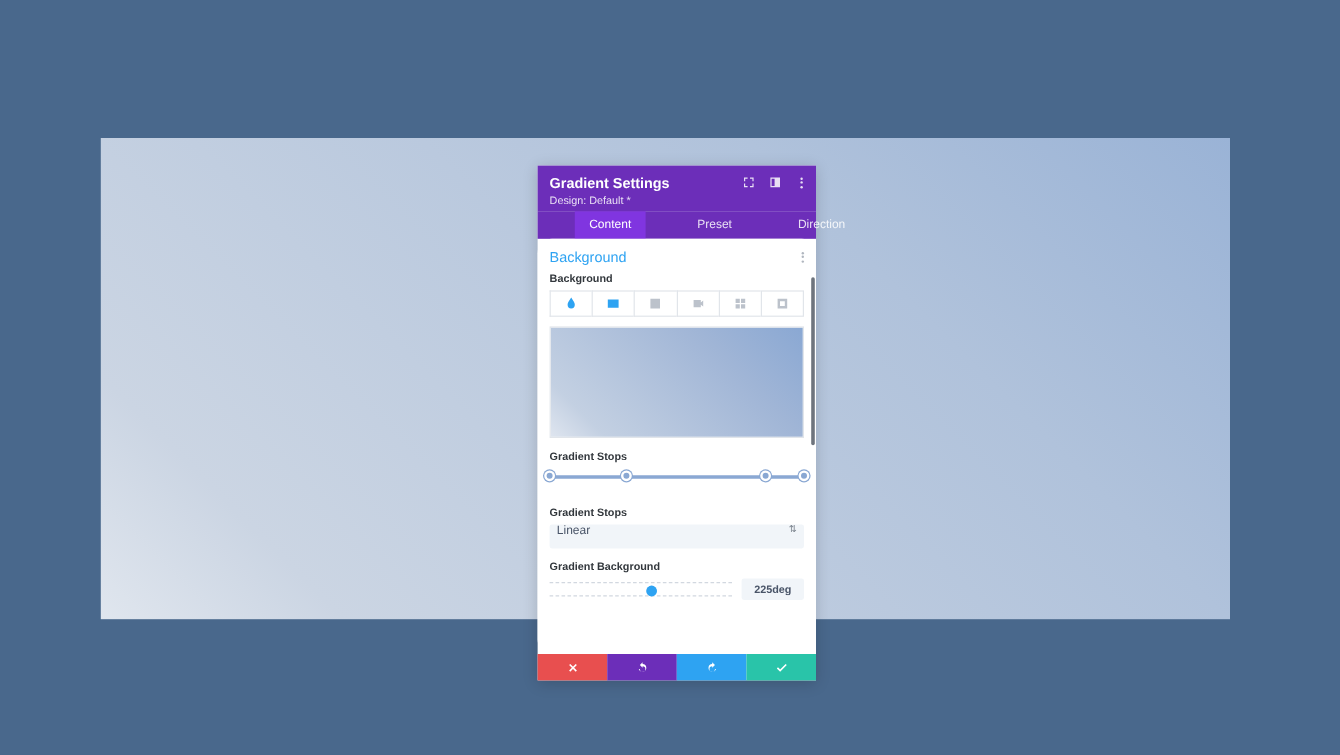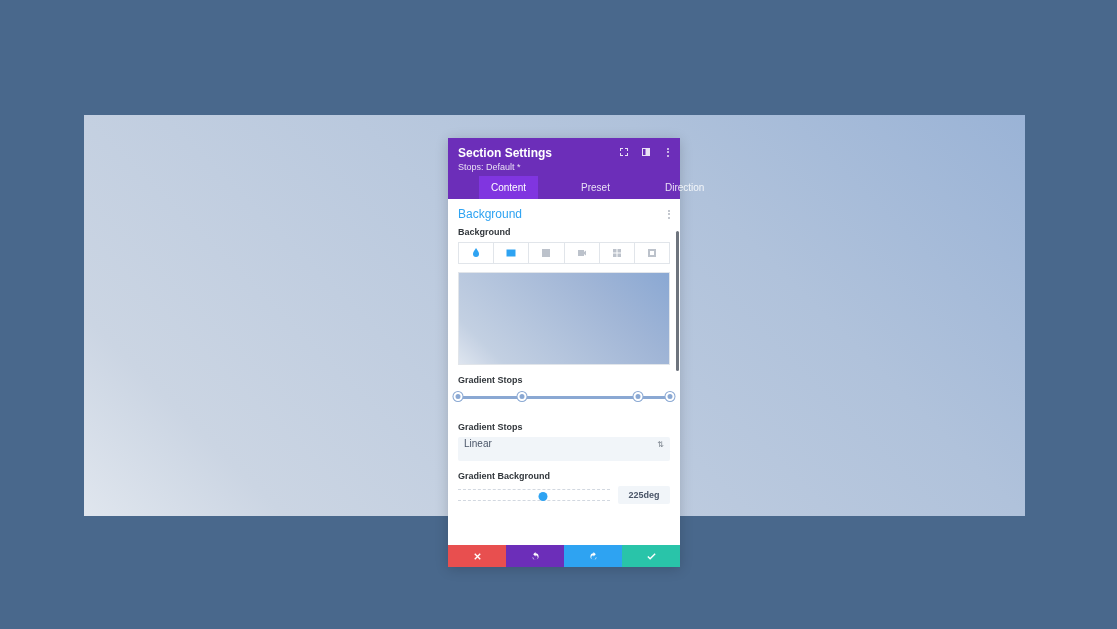--- a/index.html
+++ b/index.html
@@ -167,23 +167,23 @@
   }
   
   .select {
     width:100%;
     height:20px;
     background:#f1f5f9;
     border:none;
     border-radius:2px;
     font-size:10px;
     color:#4a5568;
-    padding:12px 6px;
-    display:flex;
-    align-items:flex-end;
+    padding:0 6px;
+    display:flex;
+    align-items:flex-start;
     justify-content:space-between;
     cursor:pointer;
     margin-bottom:10px;
     gap:20px;
   }
   .select .arr { font-size:8px; color:#7a828c; line-height:1; }
   
   .dir-row { display:flex; gap:8px; align-items:center; }
   .dir-track {
     flex:1;
@@ -238,22 +238,22 @@
   .f-green{background:#29c4a9;}
 </style>
 </head>
 <body>
 
 <div class="canvas"></div>
 
 <div class="modal">
 
   <div class="modal-header">
-    <div class="modal-title">Section Settings</div>
-    <div class="modal-sub">Stops: Default *</div>
+    <div class="modal-title">Gradient Settings</div>
+    <div class="modal-sub">Design: Default *</div>
     <div class="modal-header-icons">
       <div class="hicon">
         <svg viewBox="0 0 24 24">
             <path d="M4 4h6v2H6v4H4V4zm10 0h6v6h-2V6h-4V4zM4 14h2v4h4v2H4v-6zm14 0h2v6h-6v-2h4v-4z"></path>
           </svg>
       </div>
       <div class="hicon">
         <svg viewBox="0 0 24 24">
             <path d="M4 4h16v16H4V4zm2 2v12h5V6H6z"></path>
           </svg>

